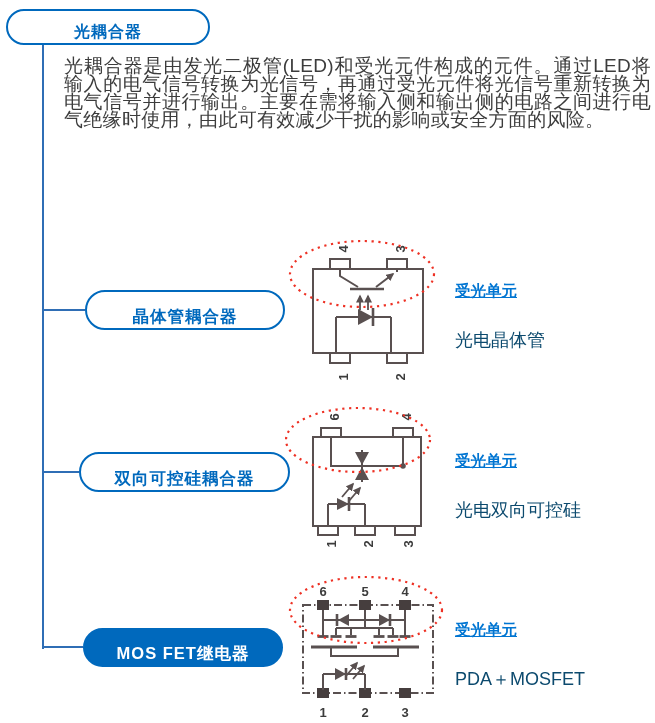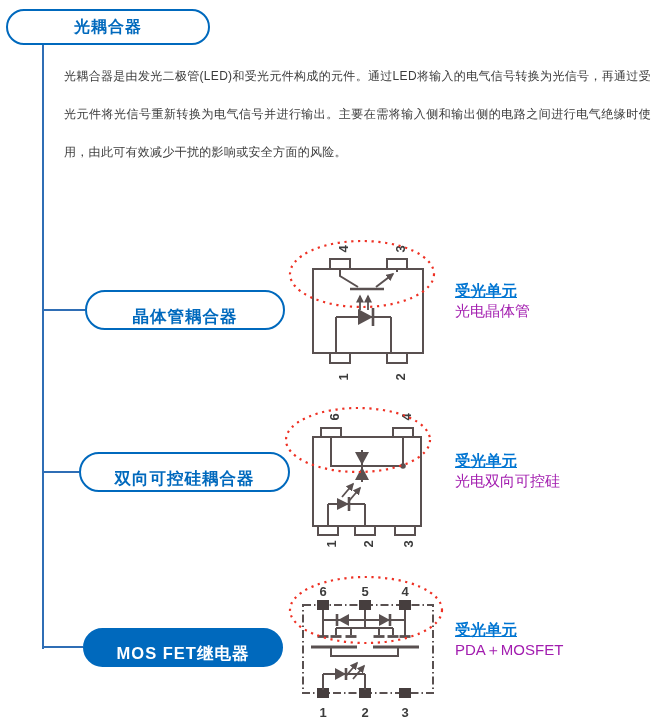--- a/index.html
+++ b/index.html
@@ -9,44 +9,44 @@
     position:relative; width:655px; height:723px; background:#fff;
     overflow:hidden; color:#3c3c3c;
   }
   
   .trunk { position:absolute; left:42px; top:42px; width:2px; height:607px; background:#2f6eb5; }
   .branch { position:absolute; height:2px; background:#2f6eb5; }
   
   .title-badge {
     position:absolute; left:6px; top:9px; width:204px; height:36px;
     border:2px solid #0069bd; border-radius:18px; background:#fff;
-    display:flex; align-items:center; justify-content:center;
+    display:flex; align-items:flex-end; justify-content:center;
     color:#0069bd; font-weight:bold; font-size:16px; letter-spacing:1px;
   }
   
   .para {
-    position:absolute; left:64px; width:587px; font-size:12px;
-    line-height:38px; color:#3c3c3c; text-align:justify; letter-spacing:0.3px;
+    position:absolute; left:64px; width:587px; font-size:19px;
+    line-height:18px; color:#3c3c3c; text-align:justify; letter-spacing:0.3px;
   }
   .para1 { top:57px; }
   .para2 { top:169px; }
   
   .cat-badge {
     position:absolute; height:40px; border:2px solid #0069bd; border-radius:20px;
     background:#fff; color:#0069bd; font-weight:bold; font-size:16.5px;
     display:flex; align-items:flex-end; justify-content:center; letter-spacing:1px;
     cursor:pointer;
   }
   .cat-badge.filled { background:#0069bd; color:#ffffff; border-color:#0069bd; }
   .badge1 { left:85px; top:290px; width:200px; }
   .badge2 { left:79px; top:452px; width:211px; }
   .badge3 { left:83px; top:628px; width:200px; height:39px; }
   
   .unit-title { position:absolute; left:455px; font-size:15.5px; font-weight:bold; color:#0075d2;text-decoration:underline; }
-  .unit-desc  { position:absolute; left:455px; font-size:15px; color:#a21caf; }
+  .unit-desc  { position:absolute; left:455px; font-size:18px; color:#0c4a6e;margin-top:26px; }
   .u1t { top:281px; } .u1d { top:302px; }
   .u2t { top:451px; } .u2d { top:472px; }
   .u3t { top:620px; } .u3d { top:641px; }
   
   .dg { position:absolute; }
   .d1 { left:281px; top:236px; }
   .d2 { left:278px; top:404px; }
   .d3 { left:278px; top:570px; }
   .ln   { stroke:#595050; stroke-width:2; fill:none; }
   .lnth { stroke:#595050; stroke-width:2.6; fill:none; }

